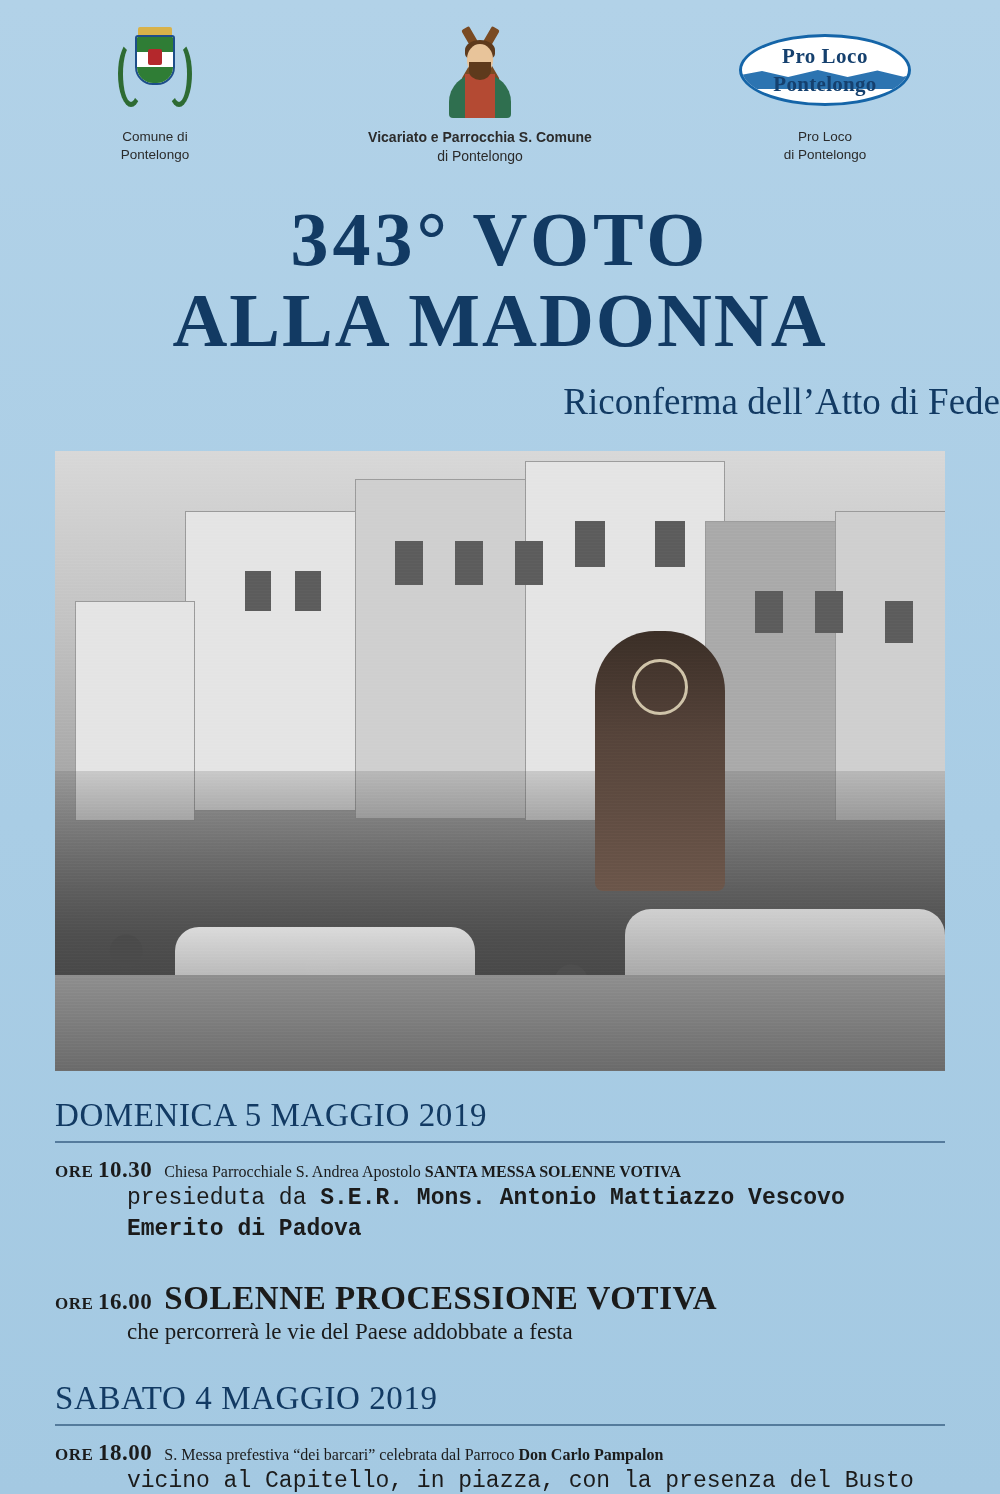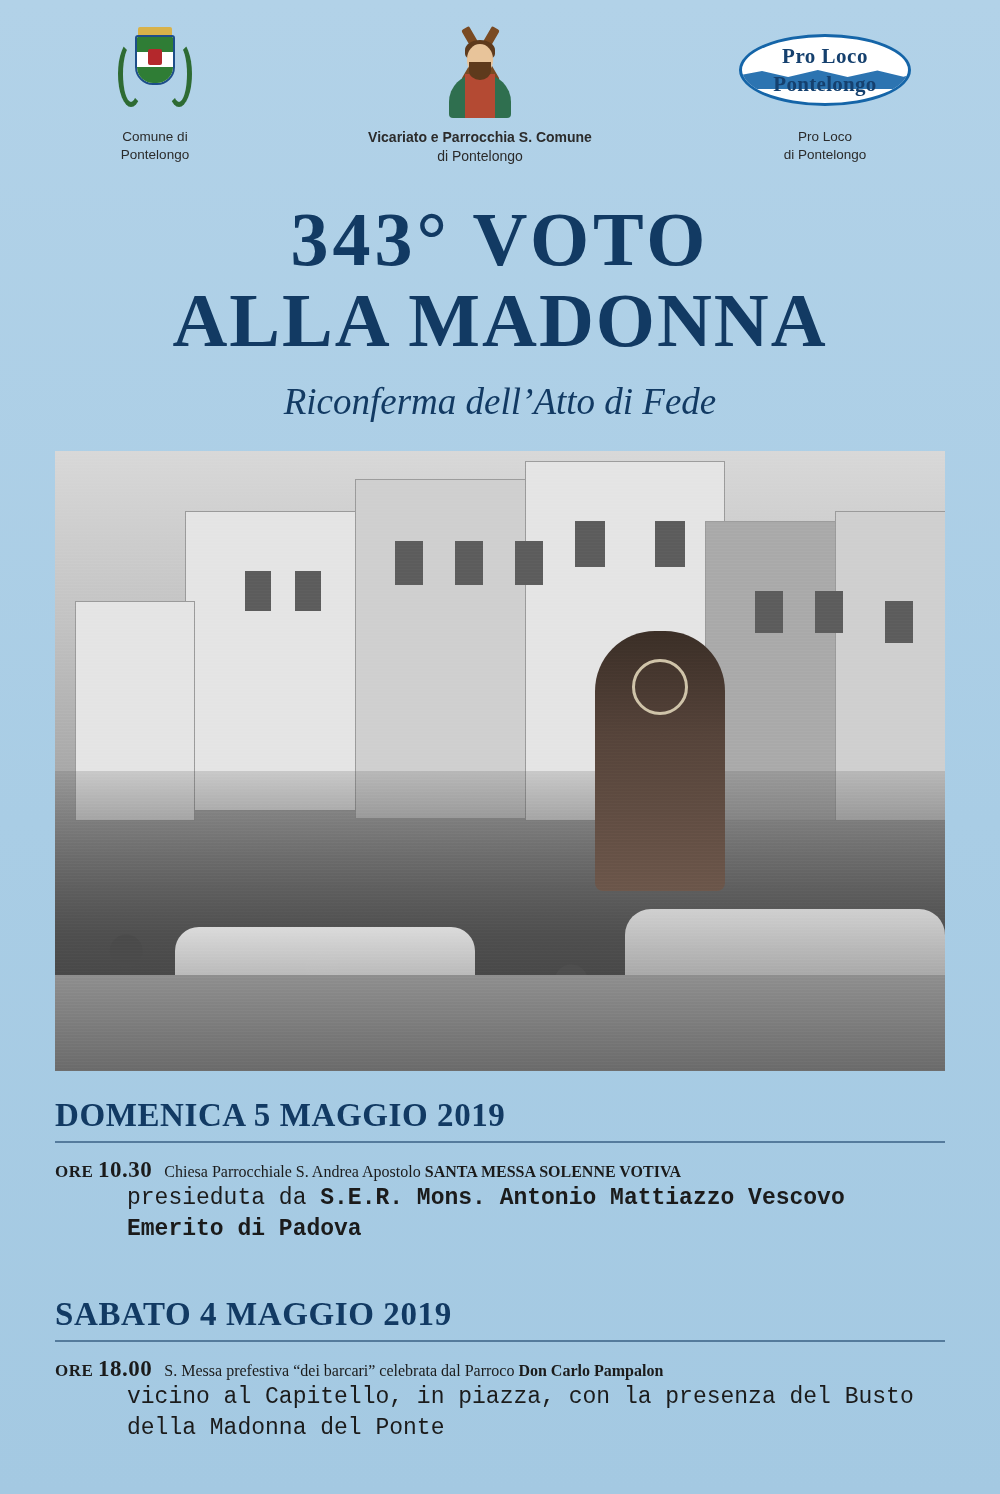--- a/index.html
+++ b/index.html
@@ -128,21 +128,21 @@
 
   
   .title-wrap { margin-top: 34px; text-align: center; color: #123a63; }
   .title-line1 {
     font-size: 76px; font-weight: bold; letter-spacing: 4px; line-height: 1.04;
   }
   .title-line2 {
     font-size: 76px; font-weight: bold; letter-spacing: 2px; line-height: 1.1;
   }
   .subtitle {
-    margin-top: 18px; font-size: 37px; font-style: italic; color: #123a63;
+    margin-top: 18px; font-size: 37px; color: #123a63; text-align: right;
   }
 
   
   .photo {
     position: relative;
     margin: 28px auto 0 auto;
     width: 890px; height: 620px;
     background: #6f6f6f;
     overflow: hidden;
   }
@@ -188,21 +188,21 @@
   }
   .photo .grain {
     position: absolute; inset: 0;
     background-image: repeating-linear-gradient(0deg, rgba(255,255,255,.035) 0 1px, transparent 1px 3px);
     mix-blend-mode: overlay;
   }
 
   
   .schedule { width: 890px; margin: 26px auto 0 auto; color: #1b1b1b; }
   .day-heading {
-    font-size: 33px; font-weight: bold; color: #123a63; letter-spacing: .6px;
+    font-size: 33px; font-weight: normal; color: #123a63; letter-spacing: .6px;
   }
   .rule {
     height: 2px; background: #123a63; opacity: .55; margin: 7px 0 12px 0;
   }
   .event { margin-bottom: 18px; }
   .event-row { display: flex; align-items: baseline; gap: 12px; }
   .ore {
     font-size: 17px; font-weight: bold; color: #1b1b1b; letter-spacing: .5px;
     white-space: nowrap; padding-top: 2px;
   }
@@ -324,20 +324,30 @@
             <span>Chiesa Parrocchiale S. Andrea Apostolo </span><b>SANTA MESSA SOLENNE VOTIVA</b>
           </div>
         </div>
         <div class="event-line2">
           <span>presieduta da </span><b>S.E.R. Mons. Antonio Mattiazzo Vescovo Emerito di Padova</b>
         </div>
       </div>
 
       <div class="spacer-lg"></div>
 
+      <div class="event">
+        <div class="event-row">
+          <div class="ore">
+            <span>ORE</span>
+            <span class="hh">16.00</span>
+          </div>
+          <div class="event-big">SOLENNE PROCESSIONE VOTIVA</div>
+        </div>
+        <div class="event-sub">che percorrerà le vie del Paese addobbate a festa</div>
+      </div>
     </div>
 
     <div class="spacer-lg"></div>
 
     <div>
       <div class="day-heading">SABATO 4 MAGGIO 2019</div>
       <div class="rule"></div>
 
       <div class="event">
         <div class="event-row">

